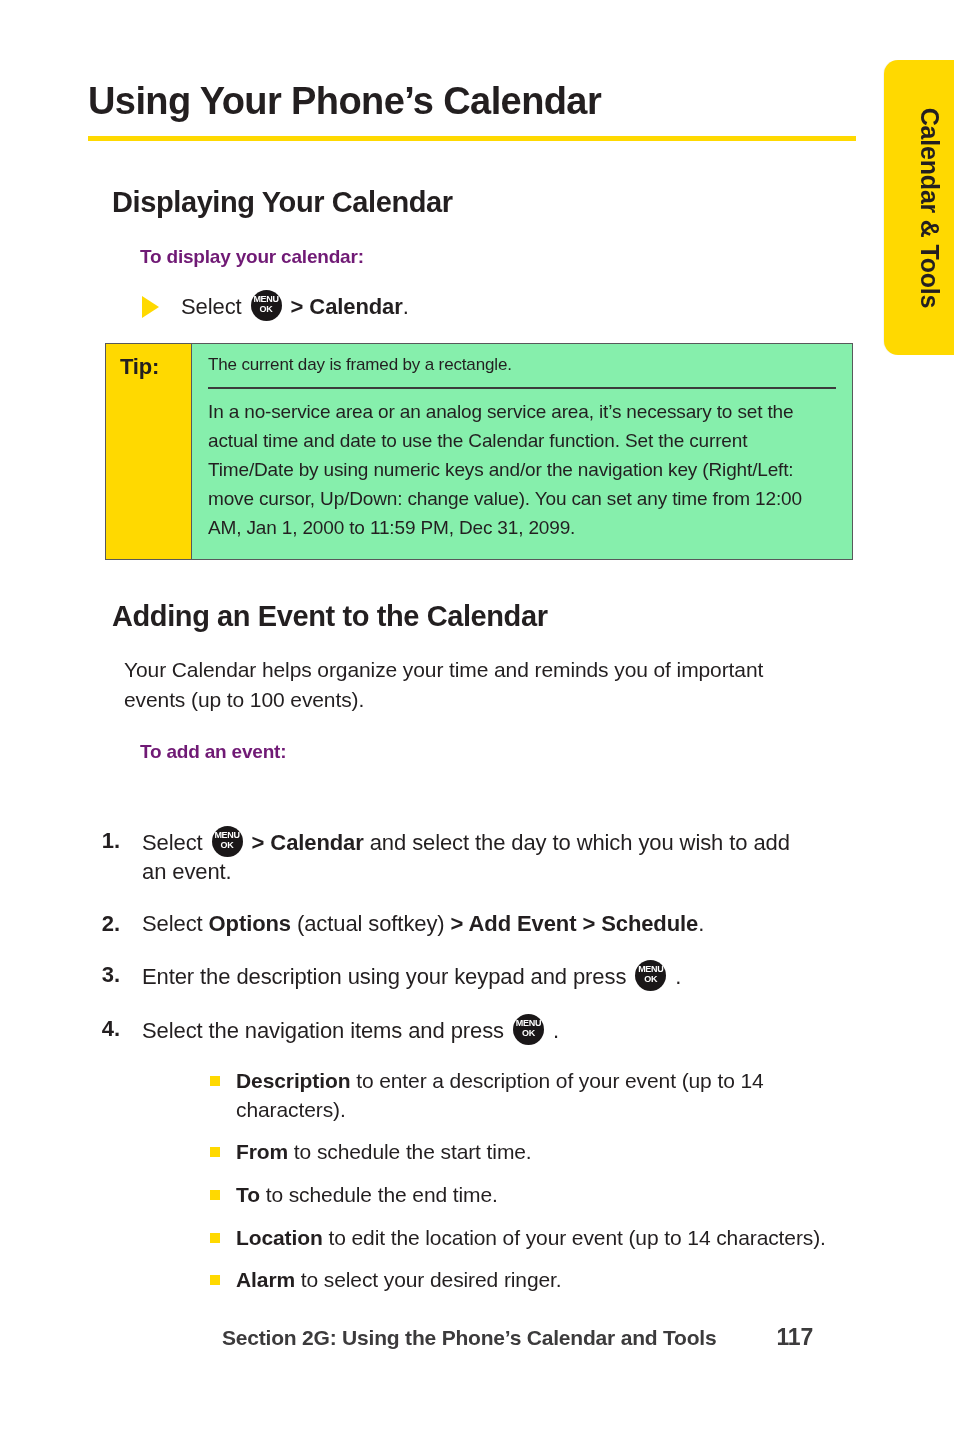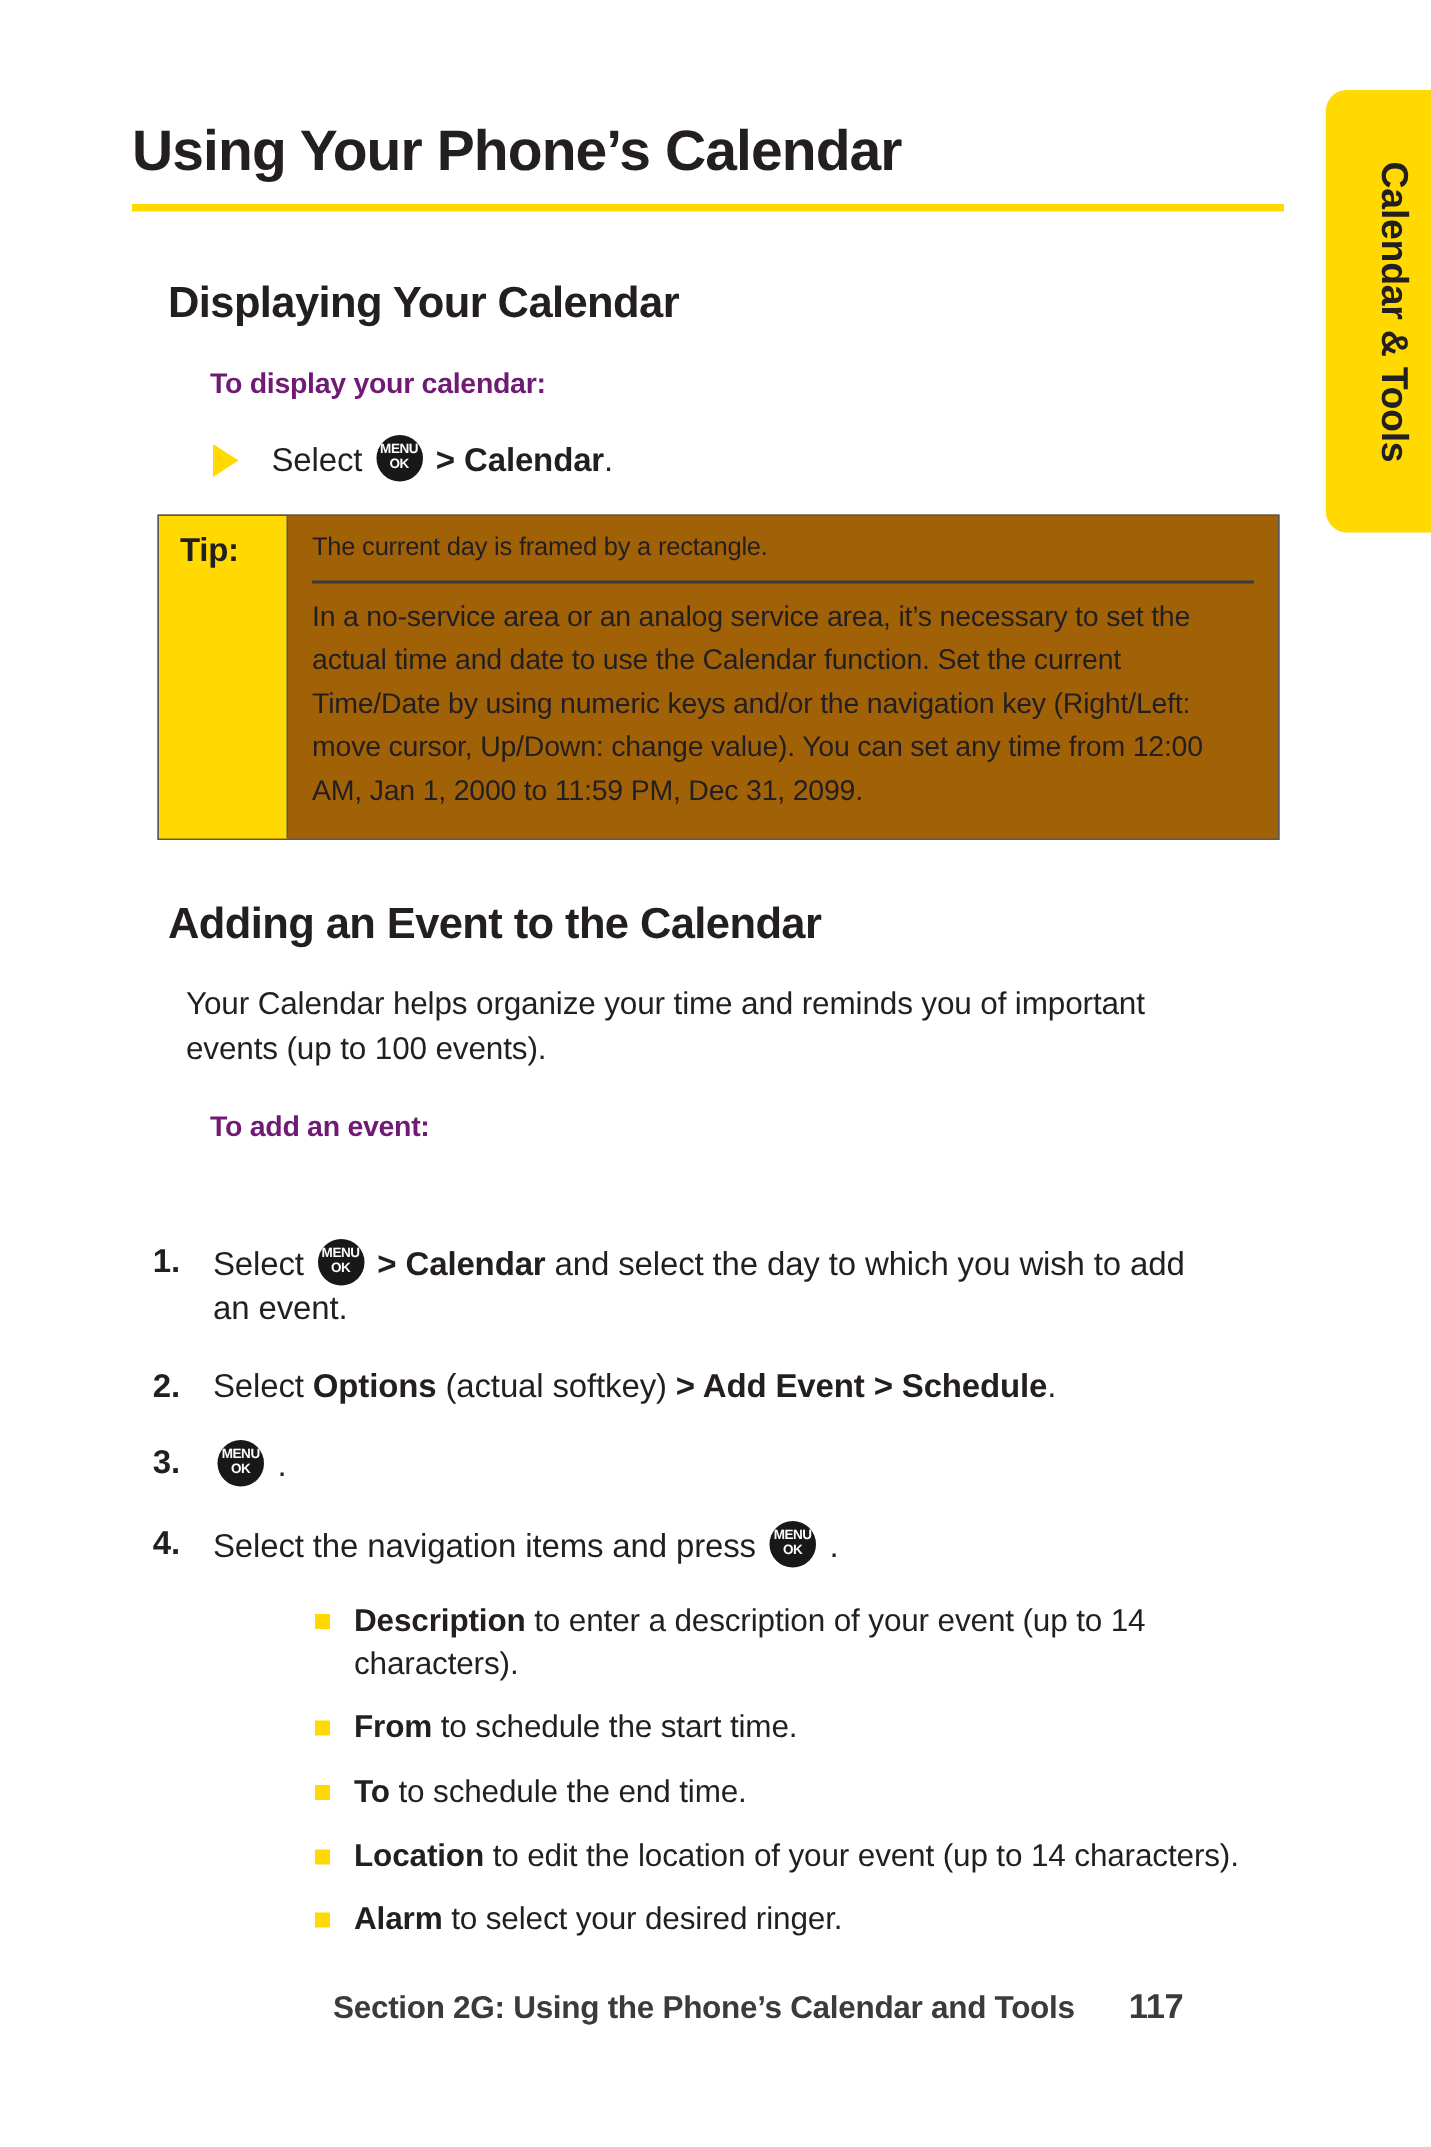--- a/index.html
+++ b/index.html
@@ -155,21 +155,21 @@
     line-height: 9px;
     letter-spacing: -0.3px;
   }
 
   
   .tipbox {
     position: relative;
     margin: 22px 0 0 17px;
     width: 748px;
     border: 1px solid #58595b;
-    background: #a16207;
+    background: #86efac;
     display: flex;
     box-sizing: border-box;
     justify-content: center;
   }
   .tip-label-cell {
     width: 86px;
     flex: none;
     background: #FFD900;
     border-right: 1px solid #58595b;
     box-sizing: border-box;
@@ -260,21 +260,21 @@
     width: 690px;
     display: flex;
     align-items: baseline;
     font-size: 21px;
     font-weight: bold;
     letter-spacing: -0.2px;
     color: #3c3b3c;
   }
   .footer-section { flex: none; }
   .footer-page {
-    margin-left: 36px;
+    margin-left: 60px;
     font-size: 23px;
   }
 
   b, .b { font-weight: bold; }
   .gt { font-weight: bold; }
 </style>
 </head>
 <body>
 
 <div class="page">
@@ -319,21 +319,21 @@
       <span class="step-text"><span>Select </span><span class="menukey"><span class="mk-top">MENU</span><span class="mk-bot">OK</span></span><span class="gt"> &gt; </span><b>Calendar</b><span> and select the day to which you wish to add an event.</span></span>
     </li>
 
     <li class="step">
       <span class="step-num">2.</span>
       <span class="step-text"><span>Select </span><b>Options</b><span> (actual softkey) </span><span class="gt">&gt; </span><b>Add Event </b><span class="gt">&gt; </span><b>Schedule</b><span>.</span></span>
     </li>
 
     <li class="step">
       <span class="step-num">3.</span>
-      <span class="step-text"><span class="menukey"><span class="mk-top">MENU</span><span class="mk-bot">OK</span></span><span> .</span></span>
+      <span class="step-text"><span>Enter the description using your keypad and press </span><span class="menukey"><span class="mk-top">MENU</span><span class="mk-bot">OK</span></span><span> .</span></span>
     </li>
 
     <li class="step">
       <span class="step-num">4.</span>
       <span class="step-text"><span>Select the navigation items and press </span><span class="menukey"><span class="mk-top">MENU</span><span class="mk-bot">OK</span></span><span> .</span></span>
     </li>
 
     <ul class="subs">
       <li class="sub">
         <span class="sq"></span>

